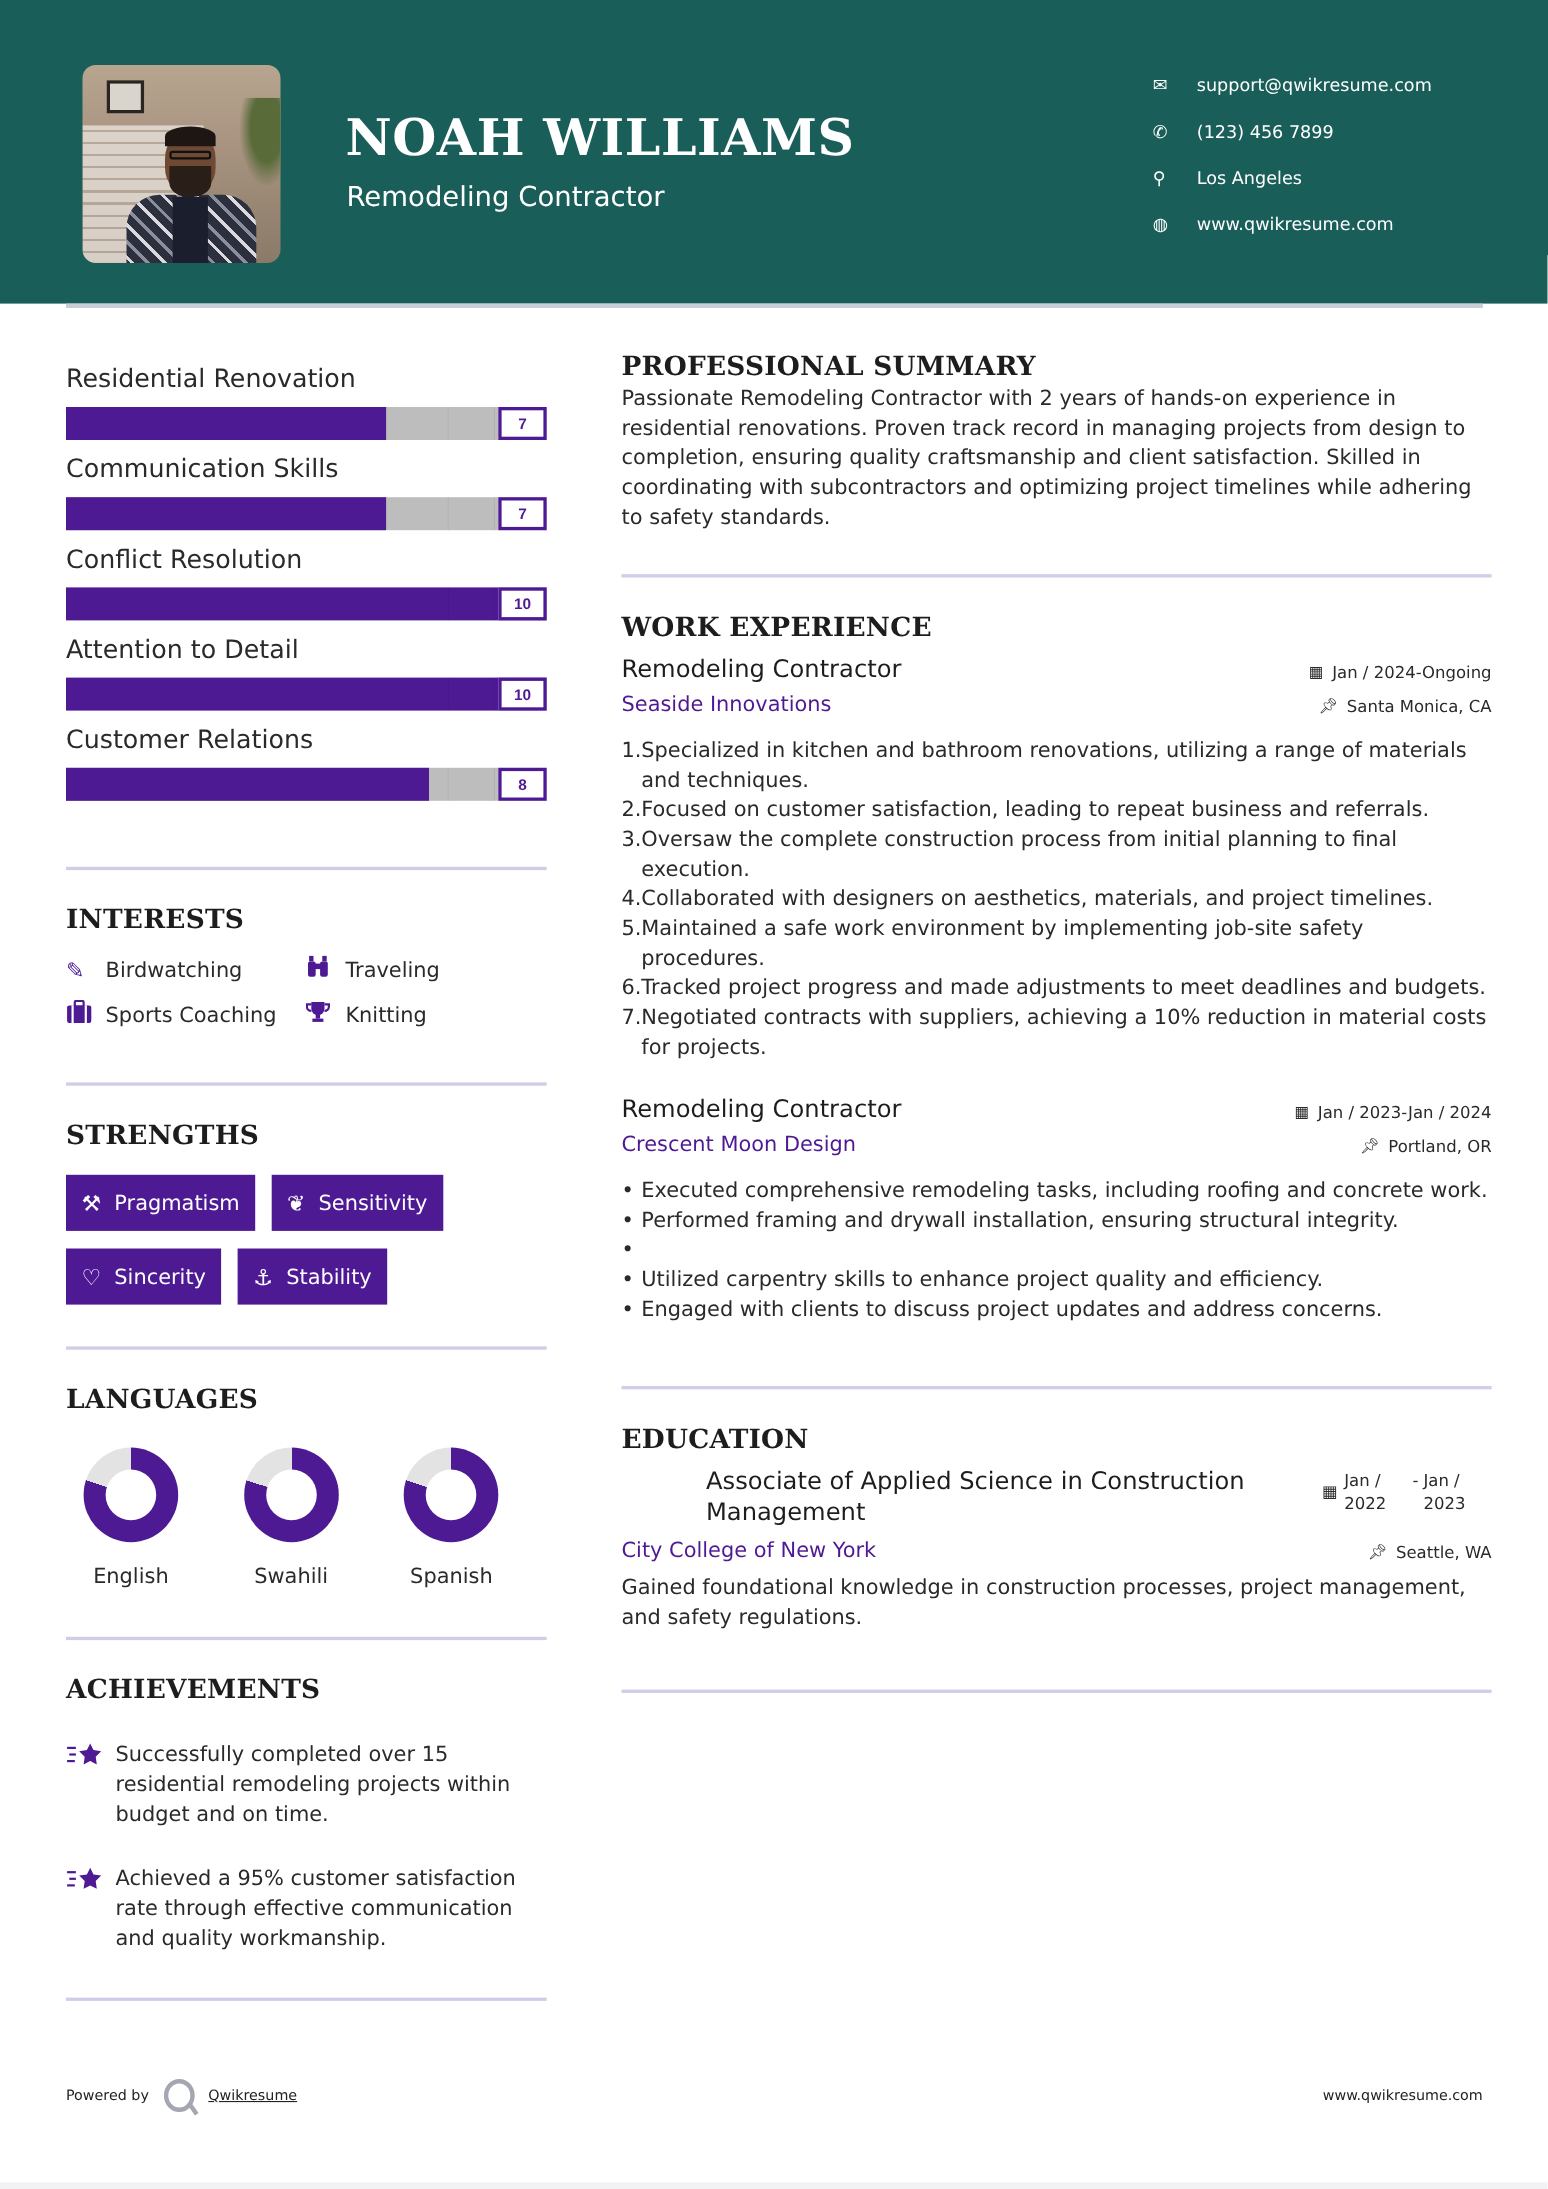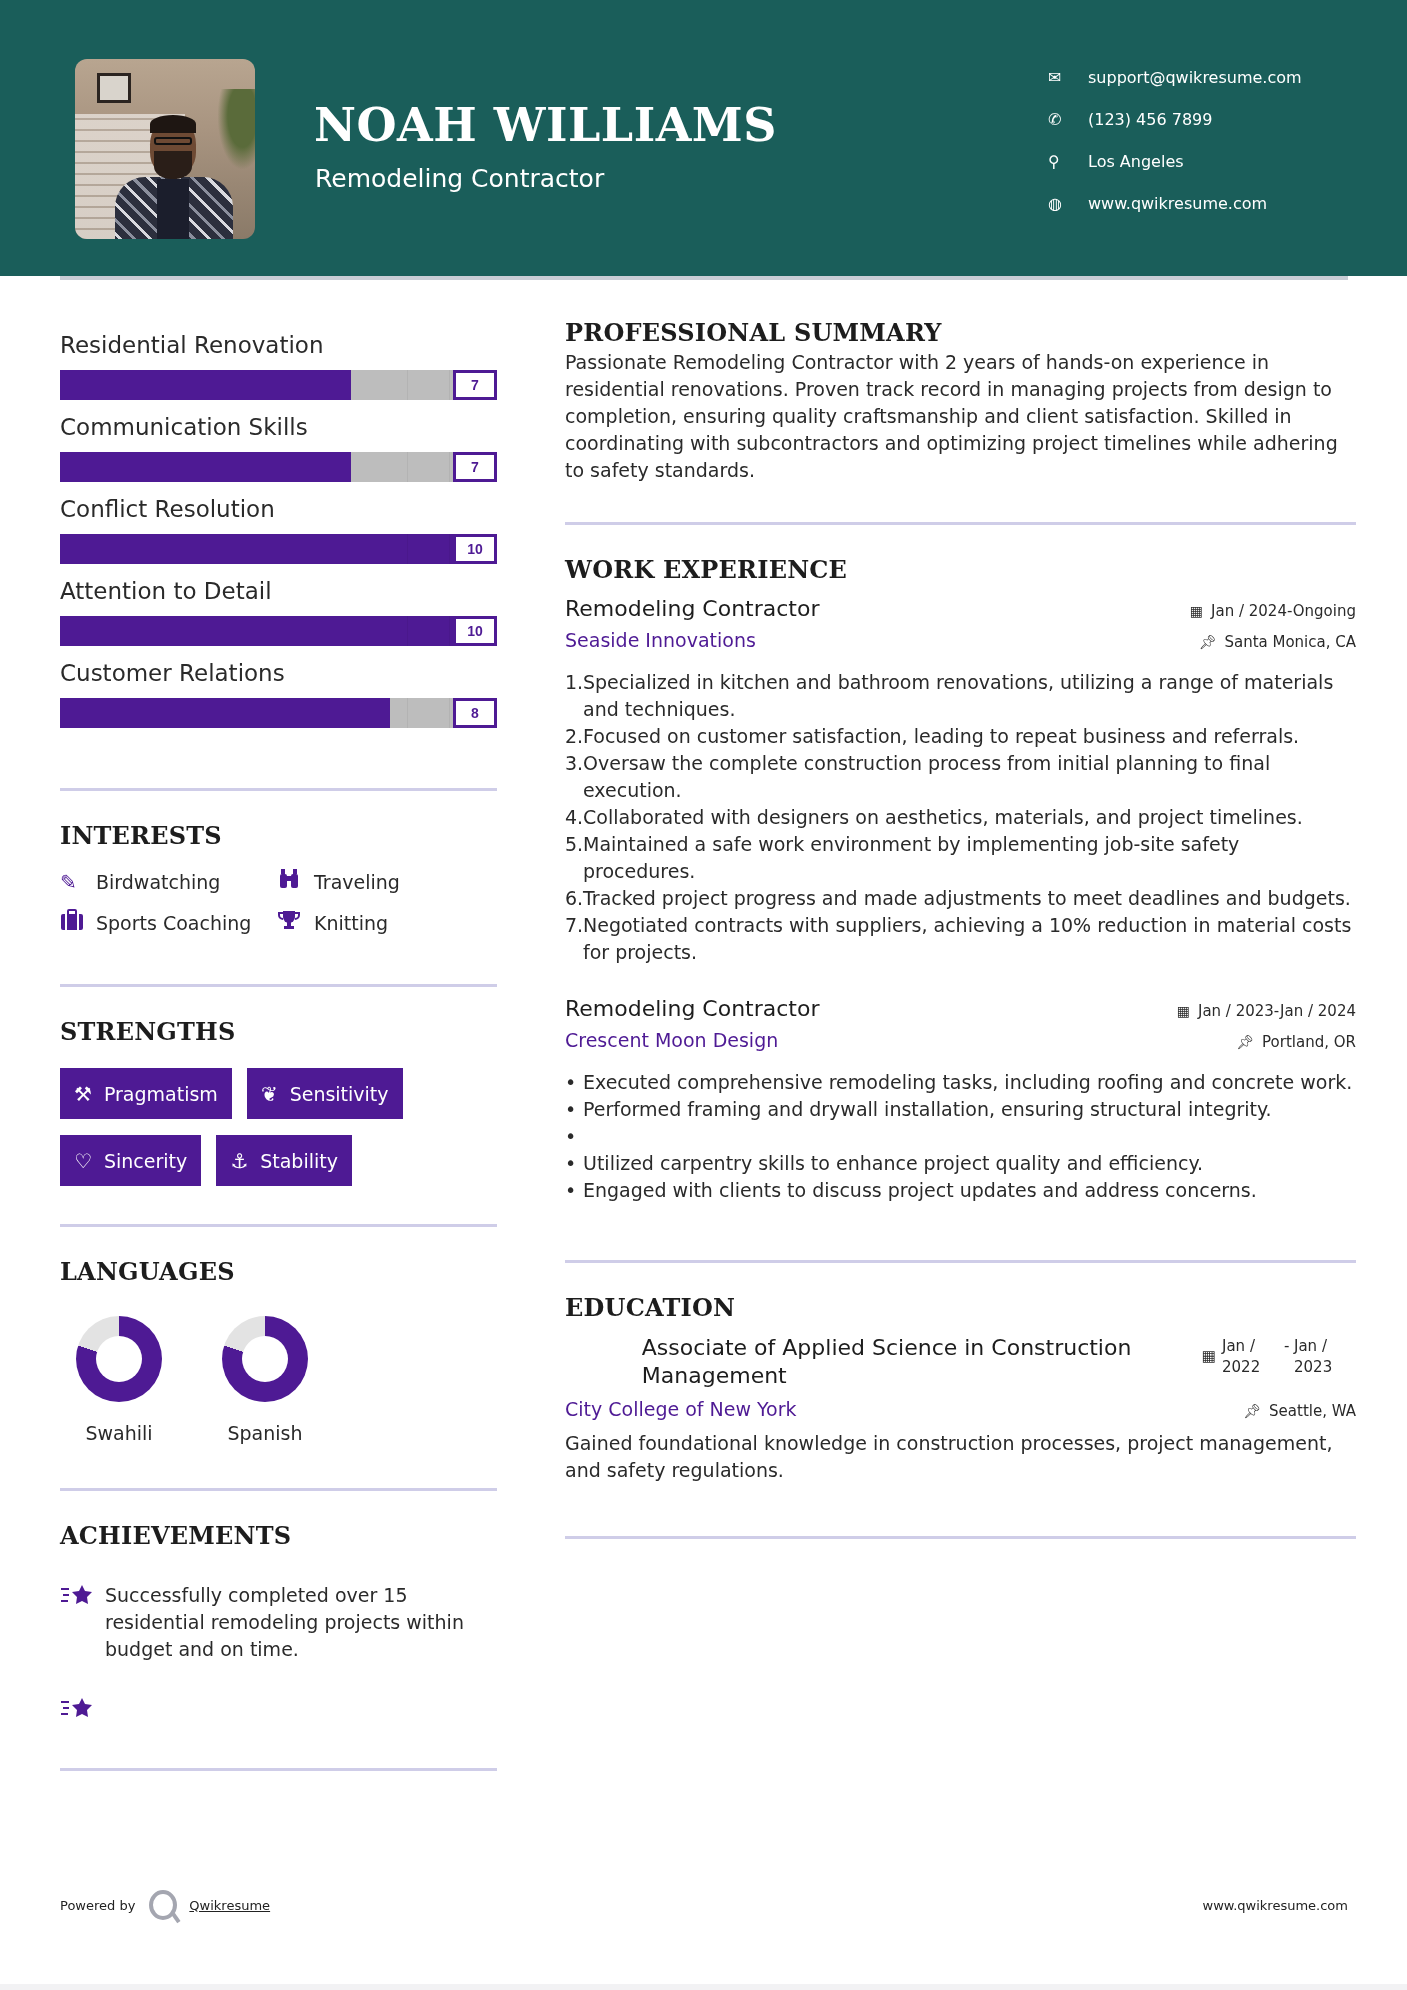--- a/index.html
+++ b/index.html
@@ -245,20 +245,24 @@
     </div>
   </section>
 
   <div class="divider" style="margin-top:38px"></div>
 
   <section style="margin-top:30px">
     <div class="sec-title">LANGUAGES</div>
     <div class="langs" id="langs-list">
         <div class="lang">
           <div class="donut" style="background: conic-gradient(rgb(78, 26, 148) 0deg, rgb(78, 26, 148) 288deg, rgb(227, 227, 227) 288deg, rgb(227, 227, 227) 360deg);"></div>
+          <div class="lang-label">English</div>
+        </div>
+        <div class="lang">
+          <div class="donut" style="background: conic-gradient(rgb(78, 26, 148) 0deg, rgb(78, 26, 148) 288deg, rgb(227, 227, 227) 288deg, rgb(227, 227, 227) 360deg);"></div>
           <div class="lang-label">Swahili</div>
         </div>
         <div class="lang">
           <div class="donut" style="background: conic-gradient(rgb(78, 26, 148) 0deg, rgb(78, 26, 148) 288deg, rgb(227, 227, 227) 288deg, rgb(227, 227, 227) 360deg);"></div>
           <div class="lang-label">Spanish</div>
         </div>
       </div>
   </section>
 
   <div class="divider" style="margin-top:44px"></div>
@@ -278,20 +282,21 @@
     </div>
     <div class="achv">
       <span class="ic">
         <svg width="34" height="28" viewBox="0 0 34 28">
             <path d="M22 3l3 6 7 1-5 5 1 7-6-3-6 3 1-7-5-5 7-1z" fill="#4e1a94"></path>
             <rect x="1" y="6" width="8" height="2" fill="#4e1a94"></rect>
             <rect x="3" y="12" width="6" height="2" fill="#4e1a94"></rect>
             <rect x="1" y="18" width="7" height="2" fill="#4e1a94"></rect>
           </svg>
       </span>
+      <span class="txt">Achieved a 95% customer satisfaction rate through effective communication and quality workmanship.</span>
     </div>
   </section>
 
   <div class="divider" style="margin-top:40px"></div>
 </div>
 
 <div class="right">
   <section>
     <div class="sec-title">PROFESSIONAL SUMMARY</div>
     <p class="para">Passionate Remodeling Contractor with 2 years of hands-on experience in residential renovations. Proven track record in managing projects from design to completion, ensuring quality craftsmanship and client satisfaction. Skilled in coordinating with subcontractors and optimizing project timelines while adhering to safety standards.</p>

